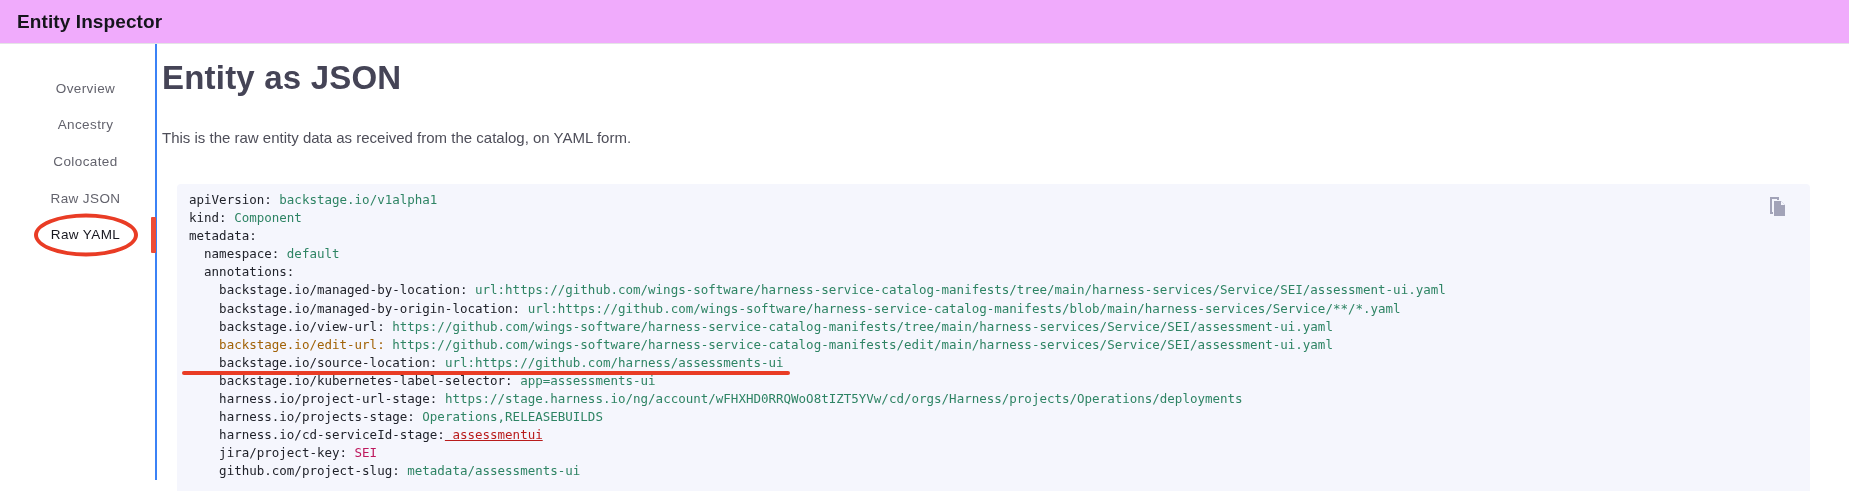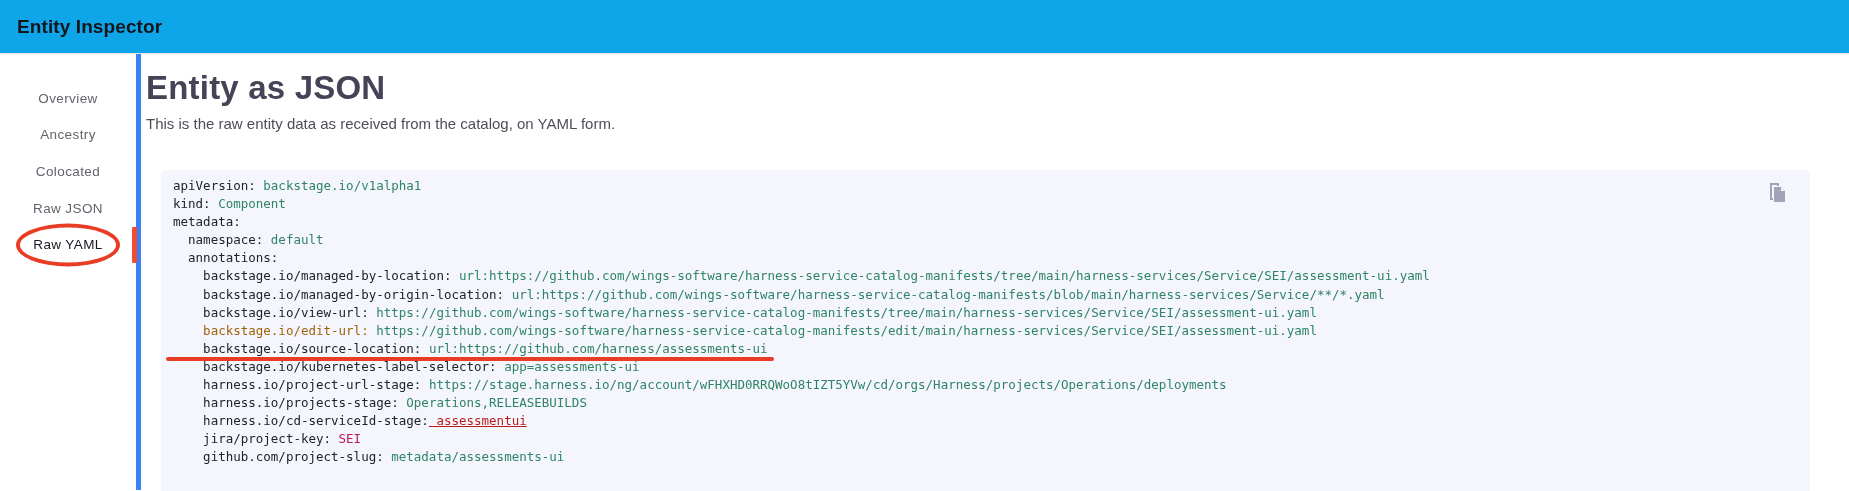--- a/index.html
+++ b/index.html
@@ -1,45 +1,45 @@
 <!DOCTYPE html>
 <html><head>
 <meta charset="utf-8">
 <style>
   * { margin:0; padding:0; box-sizing:border-box; }
   html,body { width:1849px; height:491px; overflow:hidden; background:#ffffff;
               font-family:"Liberation Sans", sans-serif; }
 
   
-  .dlg-header { height:54px; display:flex; align-items:center; padding-left:17px;
-                border-bottom:1px solid #e4e4e6; background:#0ea5e9; }
+  .dlg-header { height:44px; display:flex; align-items:center; padding-left:17px;
+                border-bottom:1px solid #e4e4e6; background:#f0abfc; }
   .dlg-title  { font-size:19px; font-weight:700; color:#15151c; letter-spacing:.1px; }
 
   
   .dlg-body { display:flex; height:436px; }
 
   
-  .sidebar { width:141px; flex:0 0 141px; border-right:5px solid #3b82f6;
-             padding-top:26px; position:relative; }
+  .sidebar { width:141px; flex:0 0 141px; border-right:2px solid #3b82f6;
+             padding-top:26px; position:relative;margin-left:16px; }
   .side-item { position:relative; height:36.6px; display:flex; align-items:center;
                justify-content:center; cursor:pointer;
                font-size:13.5px; letter-spacing:.4px; color:#63636d; }
   .side-item.selected { color:#17171f; }
   .side-item .indicator { position:absolute; right:-1px; top:1px; bottom:0;
                width:5px; border-radius:1px; }
   .side-item .annot-ellipse { position:absolute; left:50%; top:50%;
                transform:translate(-50%,-50%); width:104px; height:43px;
                border-style:solid; border-width:4px; border-radius:50%;
                pointer-events:none; }
 
   
   .main { flex:1 1 auto; padding:14px 39px 0 5px; min-width:0; }
   .page-title { font-size:33px; line-height:40px; font-weight:700; color:#454456;
                 letter-spacing:.2px; }
-  .page-subtitle { margin-top:7px; font-size:15px; line-height:18px; color:#4e4e59; }
+  .page-subtitle { margin-top:31px; font-size:15px; line-height:18px; color:#4e4e59; }
 
   
   .codeblock { position:relative; margin:37px 0 0 15px; height:500px;
                border-radius:4px; padding:7px 40px 7px 12px; overflow:hidden; }
   .code-line { font-family:"DejaVu Sans Mono","Liberation Mono",monospace;
                font-size:12.5px; line-height:18.1px; white-space:pre; }
   .lc { position:relative; display:inline-block; }
   .code-key   { }
   .code-val   { }
   .red-underline { position:absolute; left:-7px; right:-6px; bottom:-3px;

